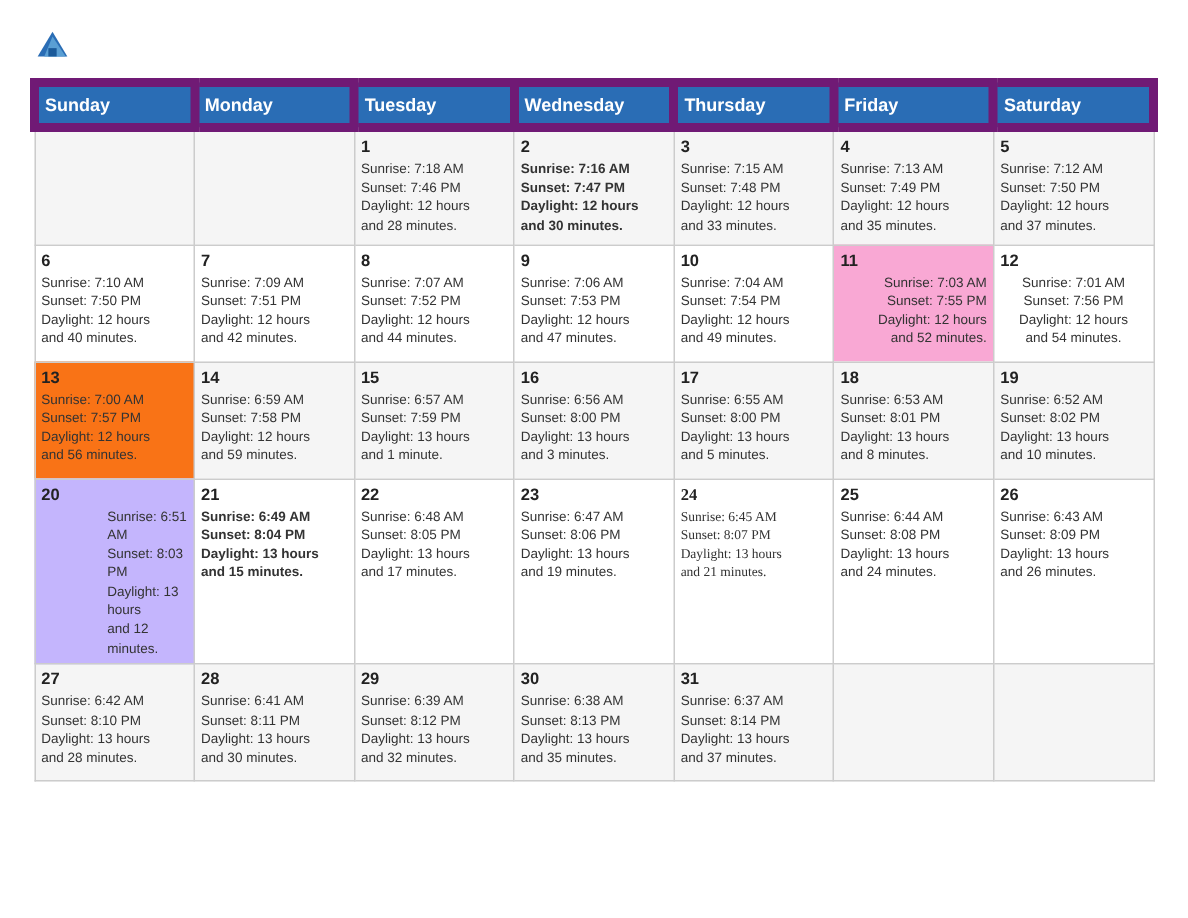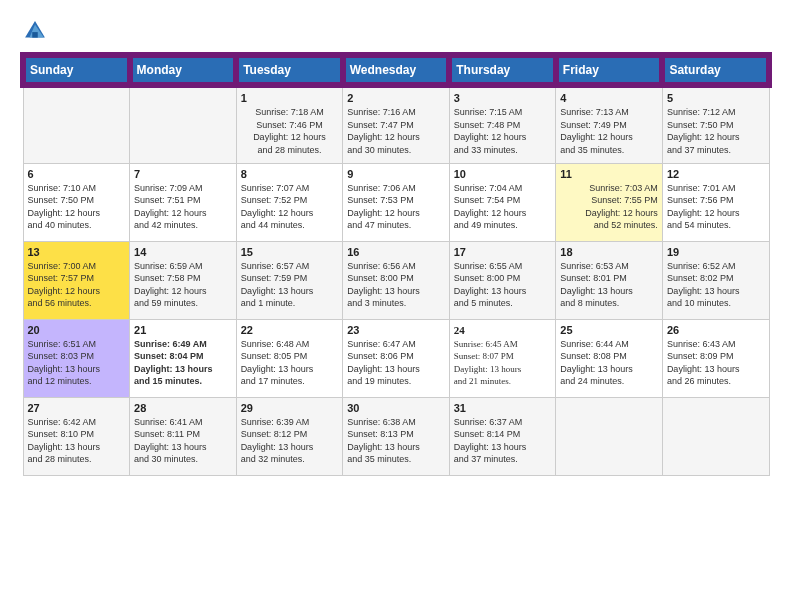--- a/index.html
+++ b/index.html
@@ -140,28 +140,28 @@
           <th>Friday</th>
           <th>Saturday</th>
         </tr>
     </thead>
     <tbody id="calendar-body">
     <tr>
           <td class="empty-cell" style="background: rgb(245, 245, 245);"></td>
           <td class="empty-cell" style="background: rgb(245, 245, 245);"></td>
           <td style="background: rgb(245, 245, 245);">
             <span class="day-num">1</span>
-            <div class="day-info" style="white-space: pre-line; text-align: center;">Sunrise: 7:18 AM
+            <div class="day-info" style="white-space: pre-line;">Sunrise: 7:18 AM
 Sunset: 7:46 PM
 Daylight: 12 hours
 and 28 minutes.</div>
           </td>
           <td style="background: rgb(245, 245, 245);">
             <span class="day-num">2</span>
-            <div class="day-info" style="white-space: pre-line;">Sunrise: 7:16 AM
+            <div class="day-info" style="white-space: pre-line; font-weight: bold;">Sunrise: 7:16 AM
 Sunset: 7:47 PM
 Daylight: 12 hours
 and 30 minutes.</div>
           </td>
           <td style="background: rgb(245, 245, 245);">
             <span class="day-num">3</span>
             <div class="day-info" style="white-space: pre-line;">Sunrise: 7:15 AM
 Sunset: 7:48 PM
 Daylight: 12 hours
 and 33 minutes.</div>
@@ -210,37 +210,37 @@
 Daylight: 12 hours
 and 47 minutes.</div>
           </td>
           <td style="background: rgb(255, 255, 255);">
             <span class="day-num">10</span>
             <div class="day-info" style="white-space: pre-line;">Sunrise: 7:04 AM
 Sunset: 7:54 PM
 Daylight: 12 hours
 and 49 minutes.</div>
           </td>
-          <td style="background: #fef9c3;">
+          <td style="background: #f9a8d4;">
             <span class="day-num">11</span>
             <div class="day-info" style="white-space: pre-line; text-align: right;">Sunrise: 7:03 AM
 Sunset: 7:55 PM
 Daylight: 12 hours
 and 52 minutes.</div>
           </td>
           <td style="background: rgb(255, 255, 255);">
             <span class="day-num">12</span>
-            <div class="day-info" style="white-space: pre-line;">Sunrise: 7:01 AM
+            <div class="day-info" style="white-space: pre-line; text-align: center;">Sunrise: 7:01 AM
 Sunset: 7:56 PM
 Daylight: 12 hours
 and 54 minutes.</div>
           </td>
         </tr>
         <tr>
-          <td style="background: #fde047;">
+          <td style="background: #f97316;">
             <span class="day-num">13</span>
             <div class="day-info" style="white-space: pre-line;">Sunrise: 7:00 AM
 Sunset: 7:57 PM
 Daylight: 12 hours
 and 56 minutes.</div>
           </td>
           <td style="background: rgb(245, 245, 245);">
             <span class="day-num">14</span>
             <div class="day-info" style="white-space: pre-line;">Sunrise: 6:59 AM
 Sunset: 7:58 PM
@@ -279,21 +279,21 @@
             <span class="day-num">19</span>
             <div class="day-info" style="white-space: pre-line;">Sunrise: 6:52 AM
 Sunset: 8:02 PM
 Daylight: 13 hours
 and 10 minutes.</div>
           </td>
         </tr>
         <tr>
           <td style="background: #c4b5fd;">
             <span class="day-num">20</span>
-            <div class="day-info" style="white-space: pre-line;">Sunrise: 6:51 AM
+            <div class="day-info" style="white-space: pre-line; margin-left: 44px;">Sunrise: 6:51 AM
 Sunset: 8:03 PM
 Daylight: 13 hours
 and 12 minutes.</div>
           </td>
           <td style="background: rgb(255, 255, 255);">
             <span class="day-num">21</span>
             <div class="day-info" style="white-space: pre-line; font-weight: bold;">Sunrise: 6:49 AM
 Sunset: 8:04 PM
 Daylight: 13 hours
 and 15 minutes.</div>

